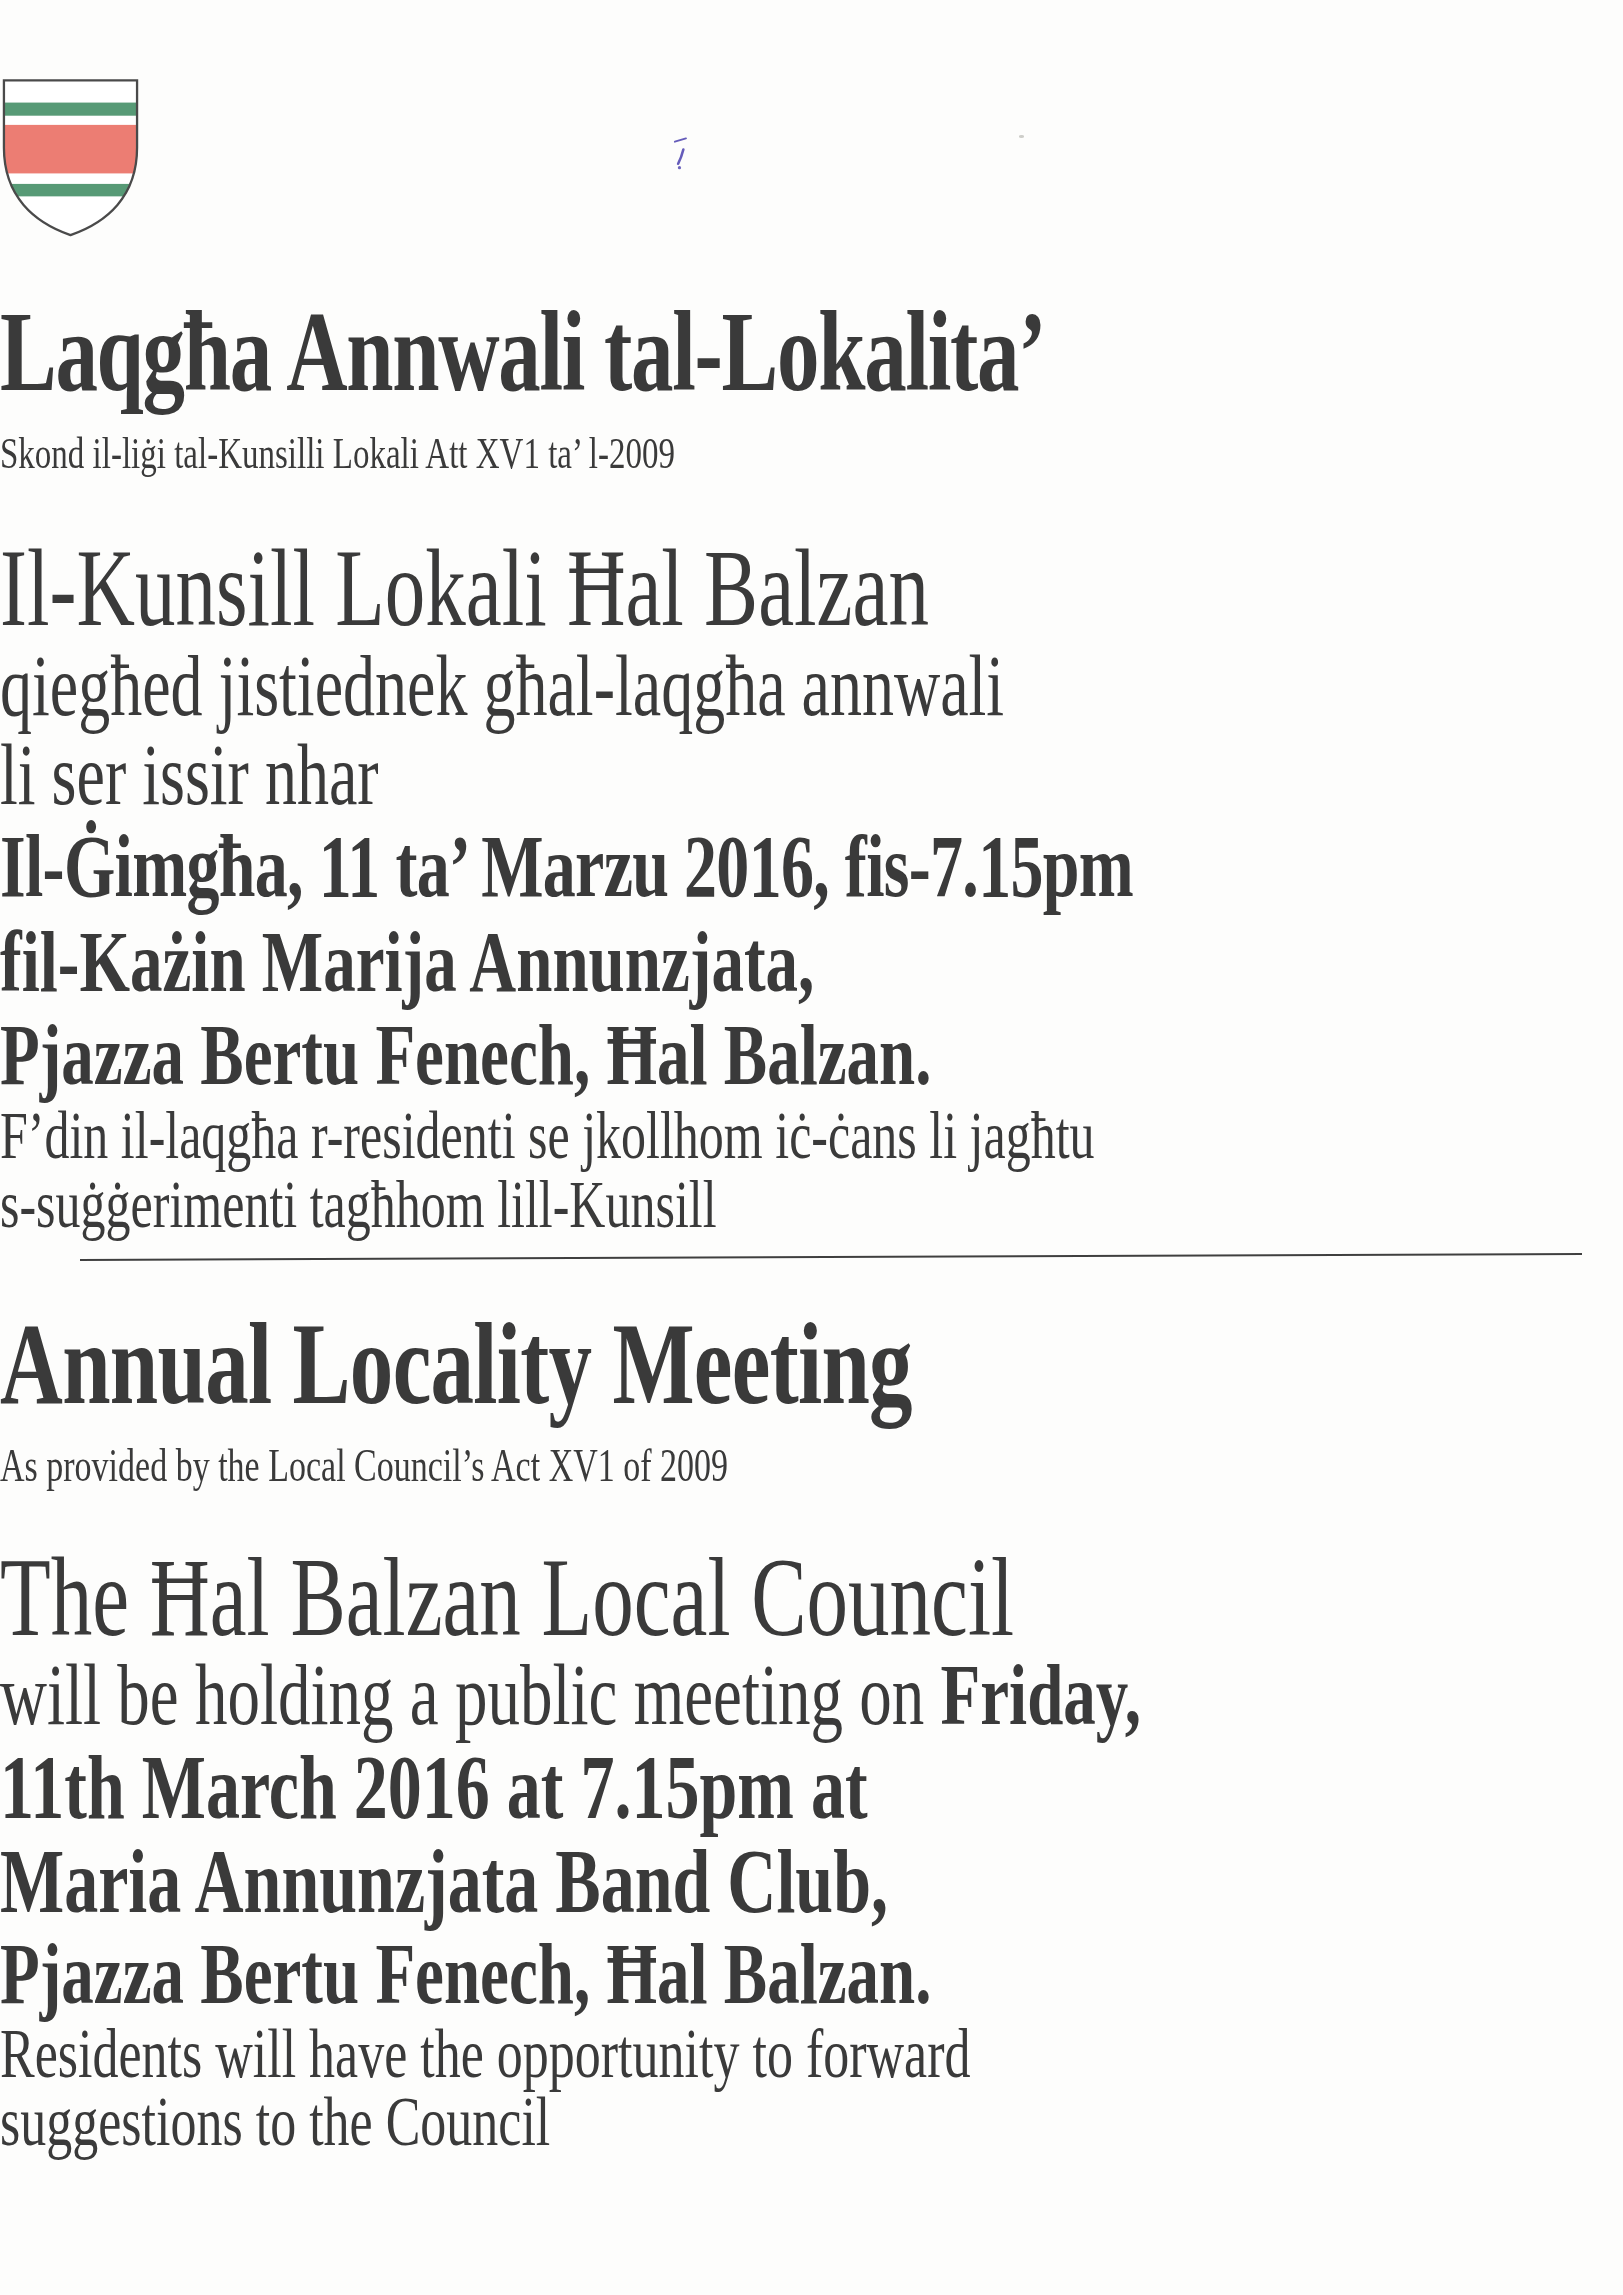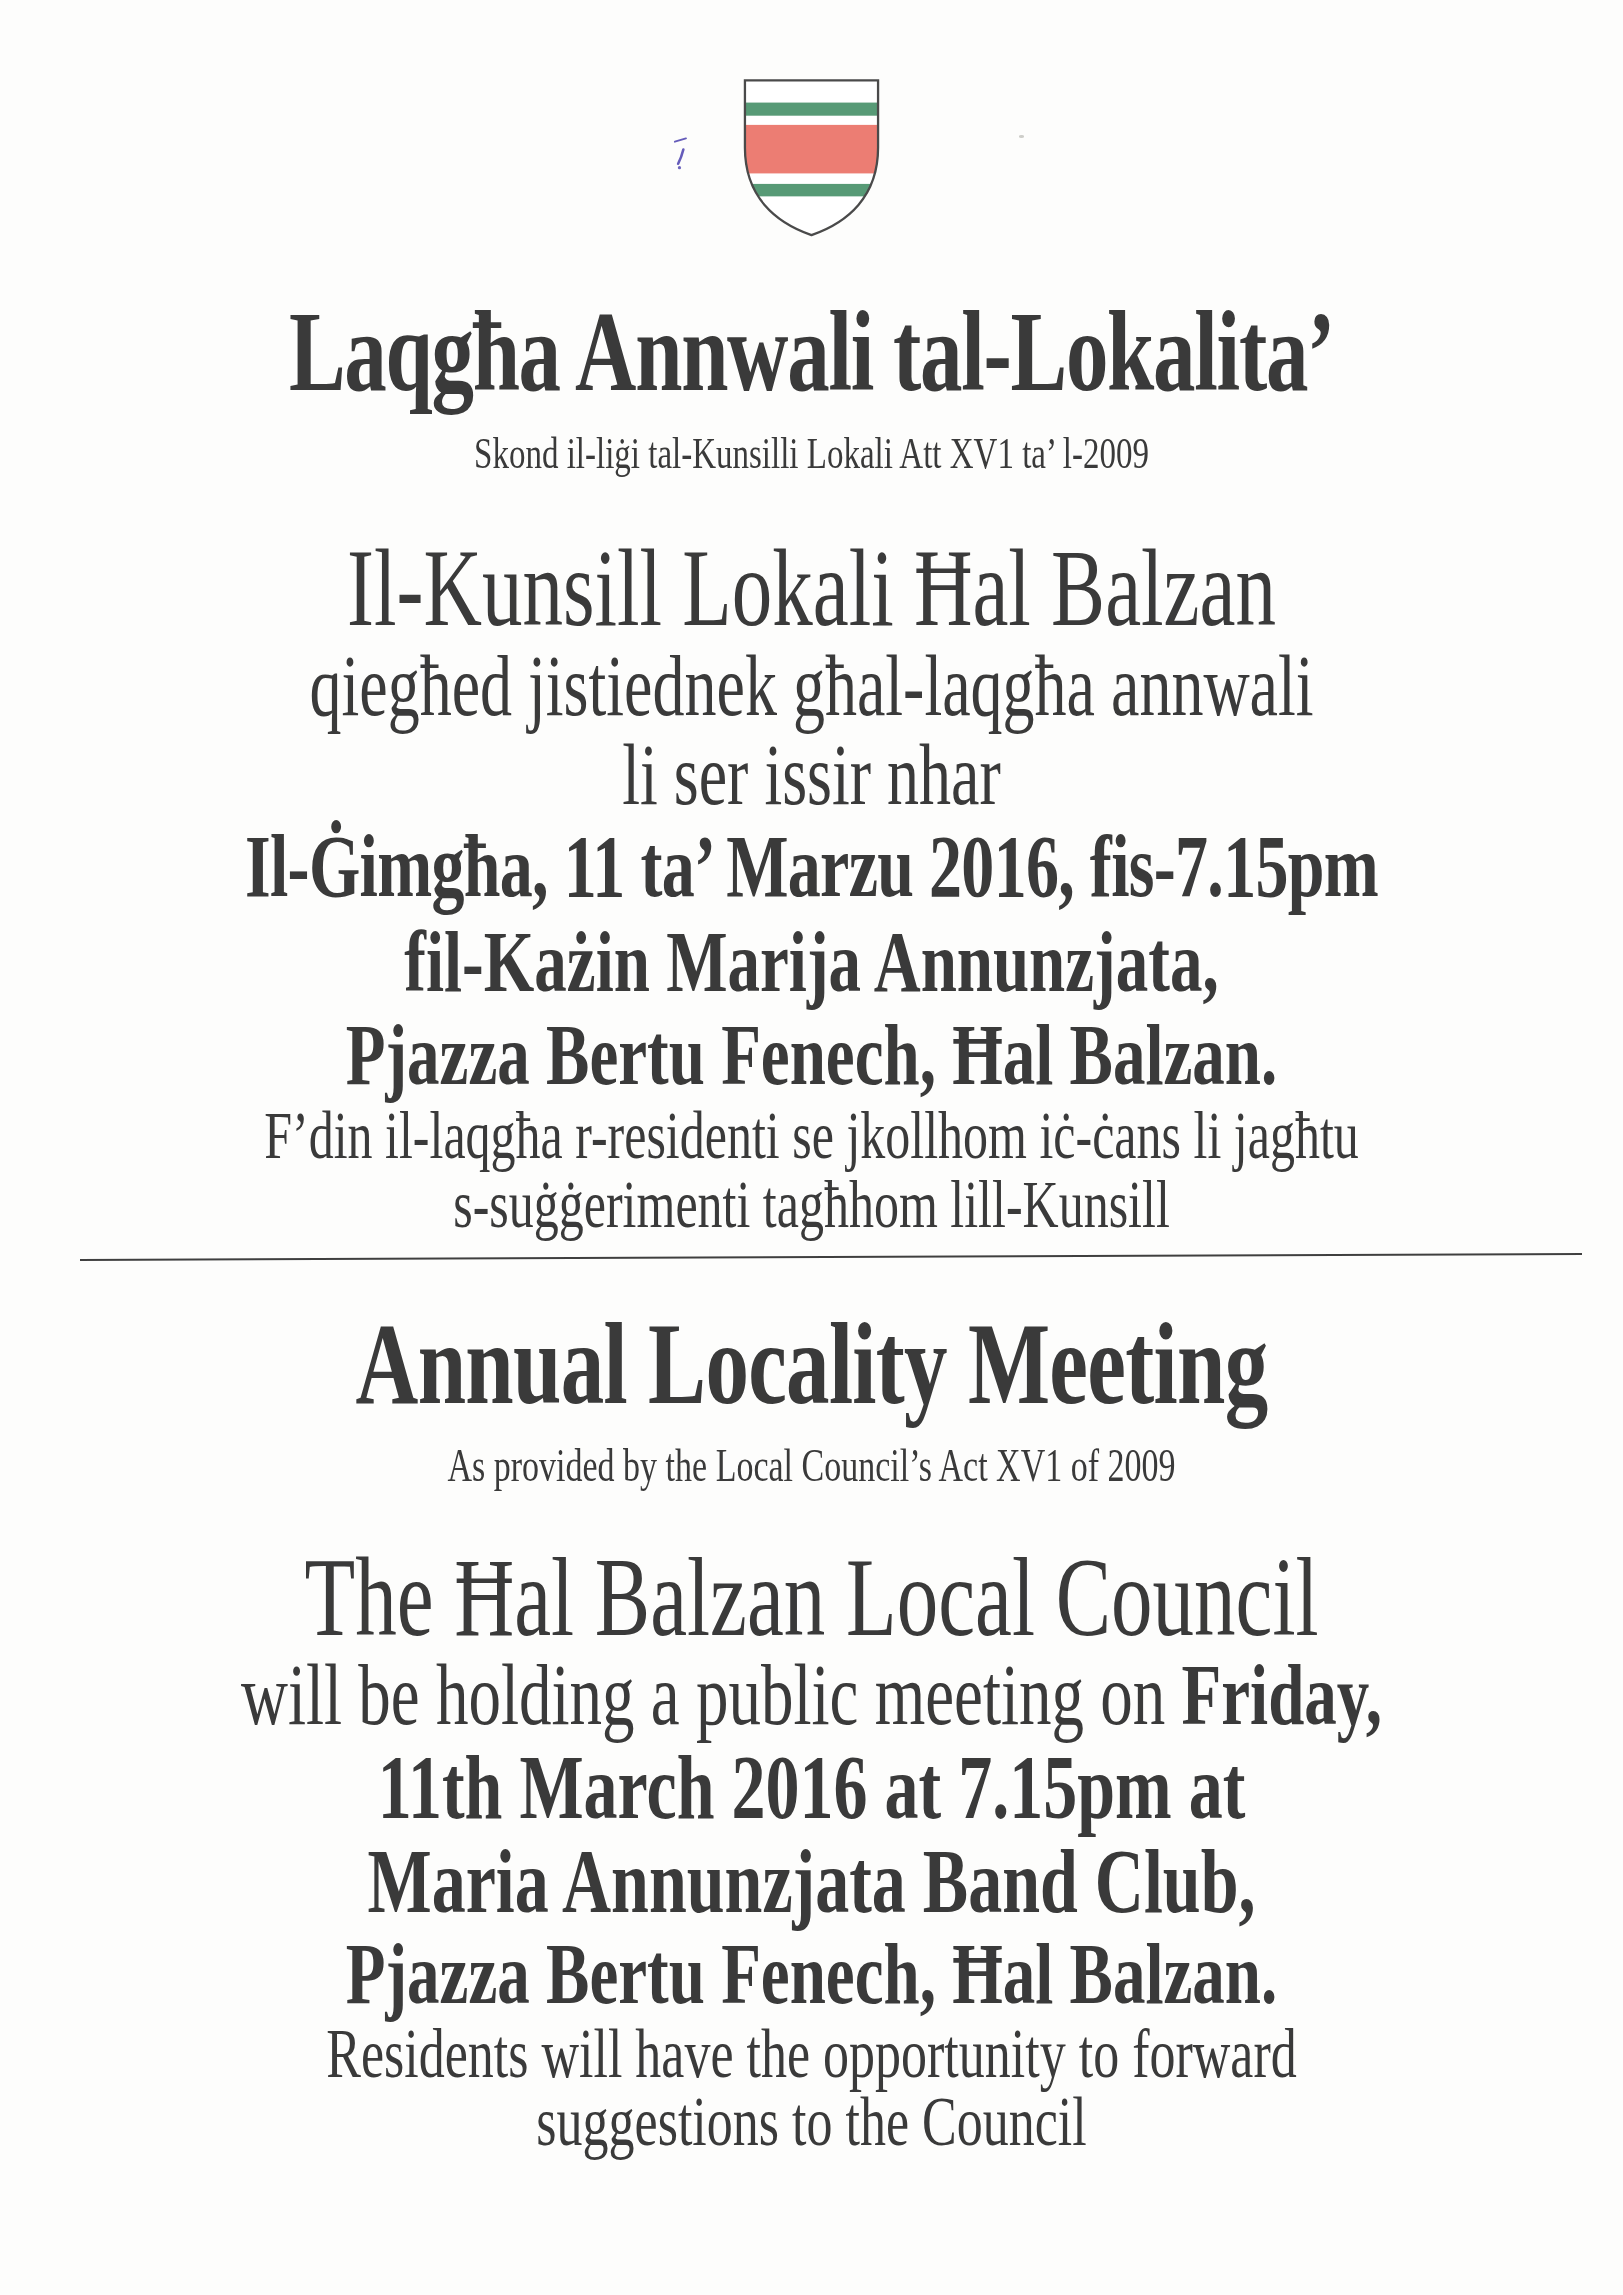--- a/index.html
+++ b/index.html
@@ -3,21 +3,20 @@
 <meta charset="utf-8">
 <style>
   html, body { margin:0; padding:0; background:#fdfdfc; }
   .page {
     position: relative;
     width: 1623px;
     height: 2295px;
     background: #fdfdfc;
     font-family: "Liberation Serif", "DejaVu Serif", serif;
     color: #3a3a3a;
-    text-align: center;
     overflow: hidden;
   }
   .crest-wrap { padding-top: 77px; line-height: 0; }
   .ln {
     white-space: nowrap;
     transform: scaleY(1.35);
     transform-origin: 50% 50%;
   }
   .bold { font-weight: bold; }
 

